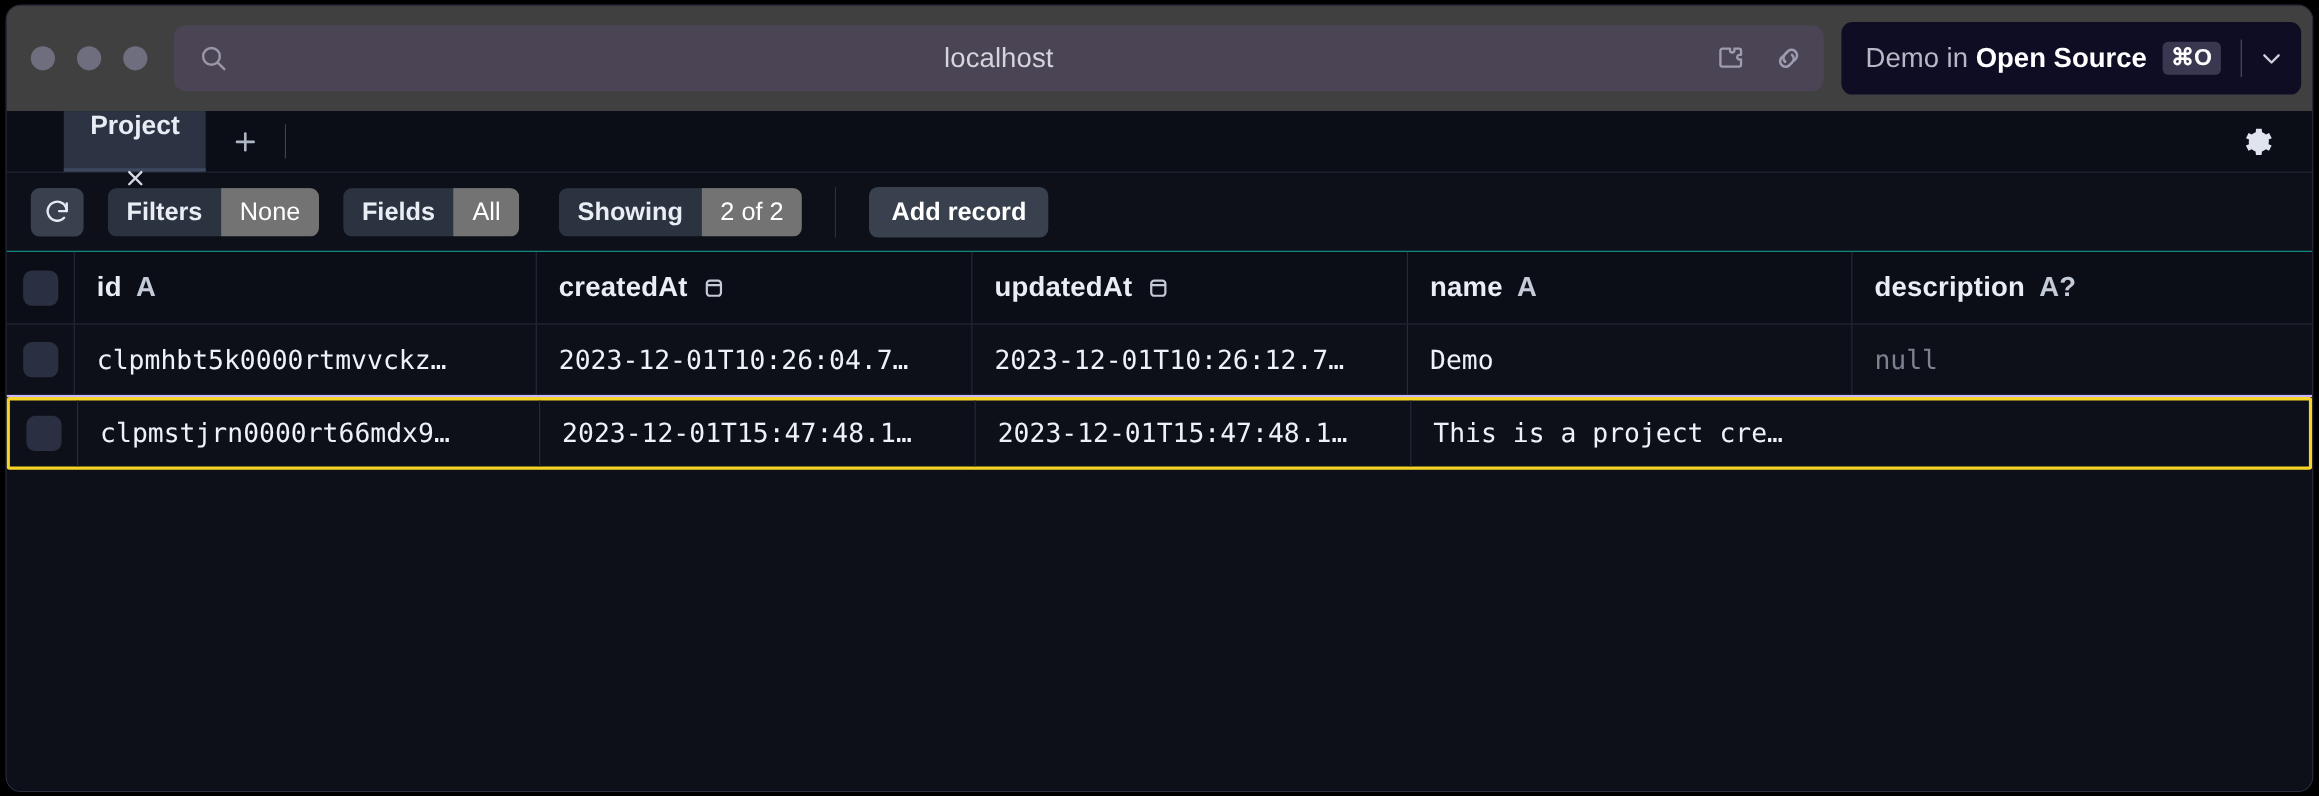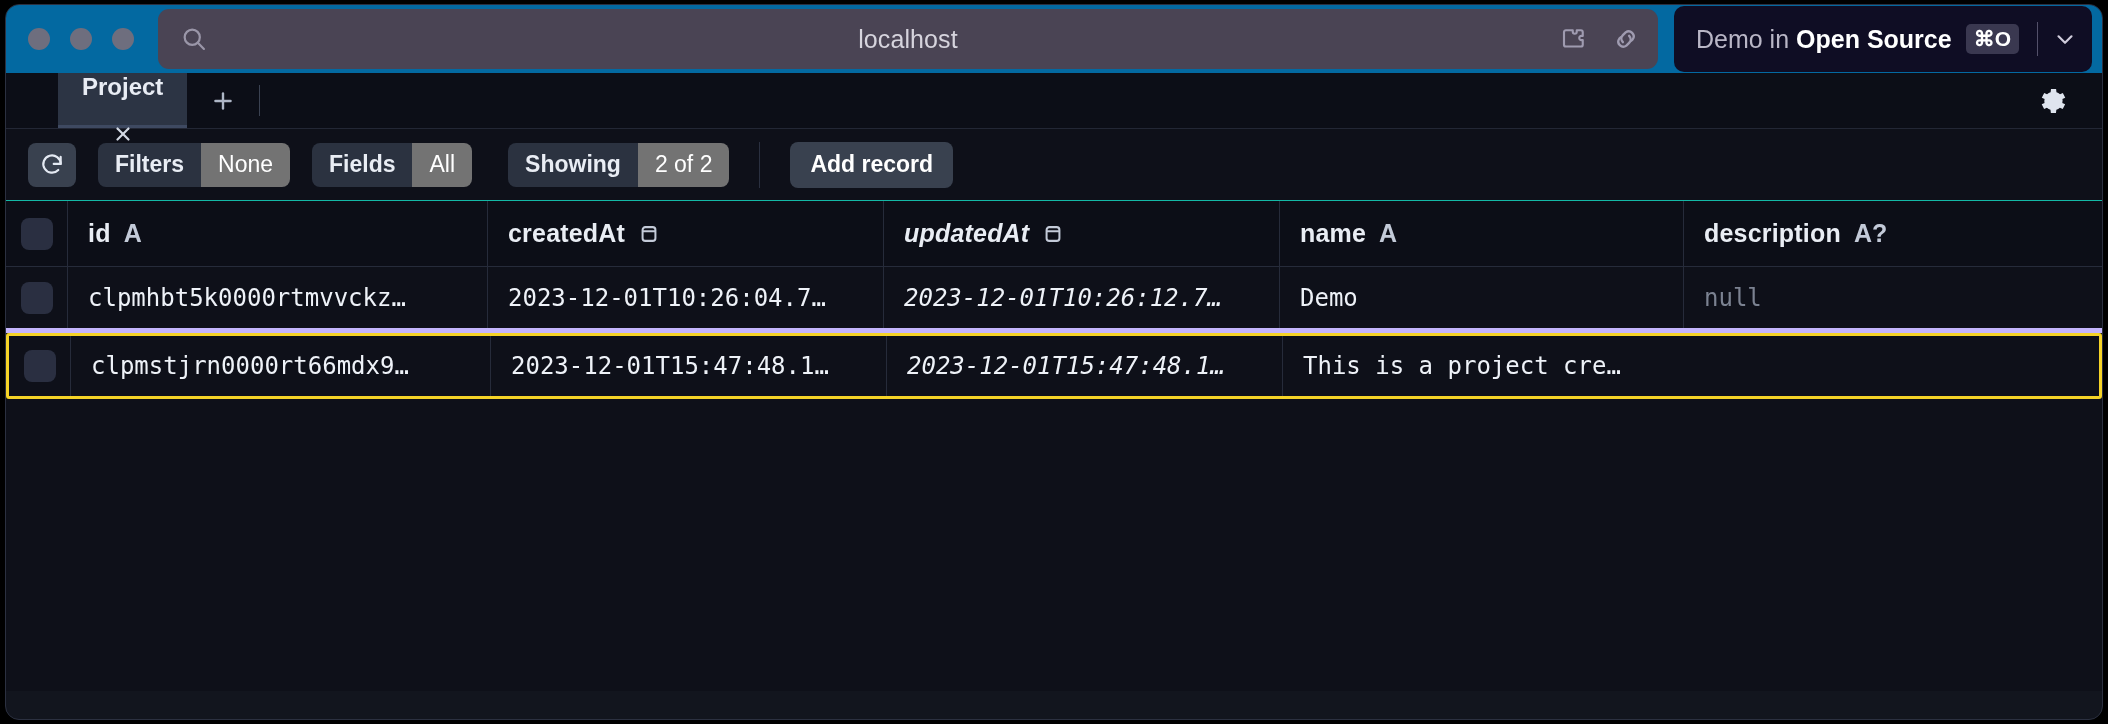--- a/index.html
+++ b/index.html
@@ -21,22 +21,22 @@
     height: 716px;
     border-radius: 14px;
     overflow: hidden;
     background: #12151e;
     border: 1px solid #2b3040;
   }
 
   
   .titlebar {
     position: relative;
-    height: 68px;
-    background: #0369a1;
+    height: 96px;
+    background: #404040;
     display: flex;
     align-items: center;
     padding: 0 0 0 22px;
   }
 
   .traffic-lights {
     display: flex;
     gap: 20px;
     align-items: center;
     flex: 0 0 auto;
@@ -208,21 +208,21 @@
   }
   .row {
     display: flex;
     align-items: stretch;
     height: 66px;
   }
   .row.header {
     background: #0c0e17;
     border-bottom: 1px solid #262b3a;
   }
-  .row.data { border-bottom: 5px solid #c4b5fd; }
+  .row.data { border-bottom: 2px solid #c4b5fd; }
   .row.selected {
     border: 3px solid #f5d327;
     border-radius: 3px;
     height: 66px;
   }
 
   .cell {
     display: flex;
     align-items: center;
     padding: 0 20px;
@@ -232,21 +232,21 @@
     white-space: nowrap;
   }
   .cell.cb {
     width: 62px;
     padding: 0;
     justify-content: center;
     flex: 0 0 62px;
   }
   .c-id   { flex: 0 0 420px; }
   .c-cre  { flex: 0 0 396px; }
-  .c-upd  { flex: 0 0 396px; font-style: italic; }
+  .c-upd  { flex: 0 0 396px; }
   .c-name { flex: 0 0 404px; }
   .c-desc { flex: 1 1 auto; border-right: none; }
 
   .checkbox {
     width: 32px; height: 32px;
     border-radius: 8px;
     background: #2a2f41;
   }
 
   .hdr-name {

